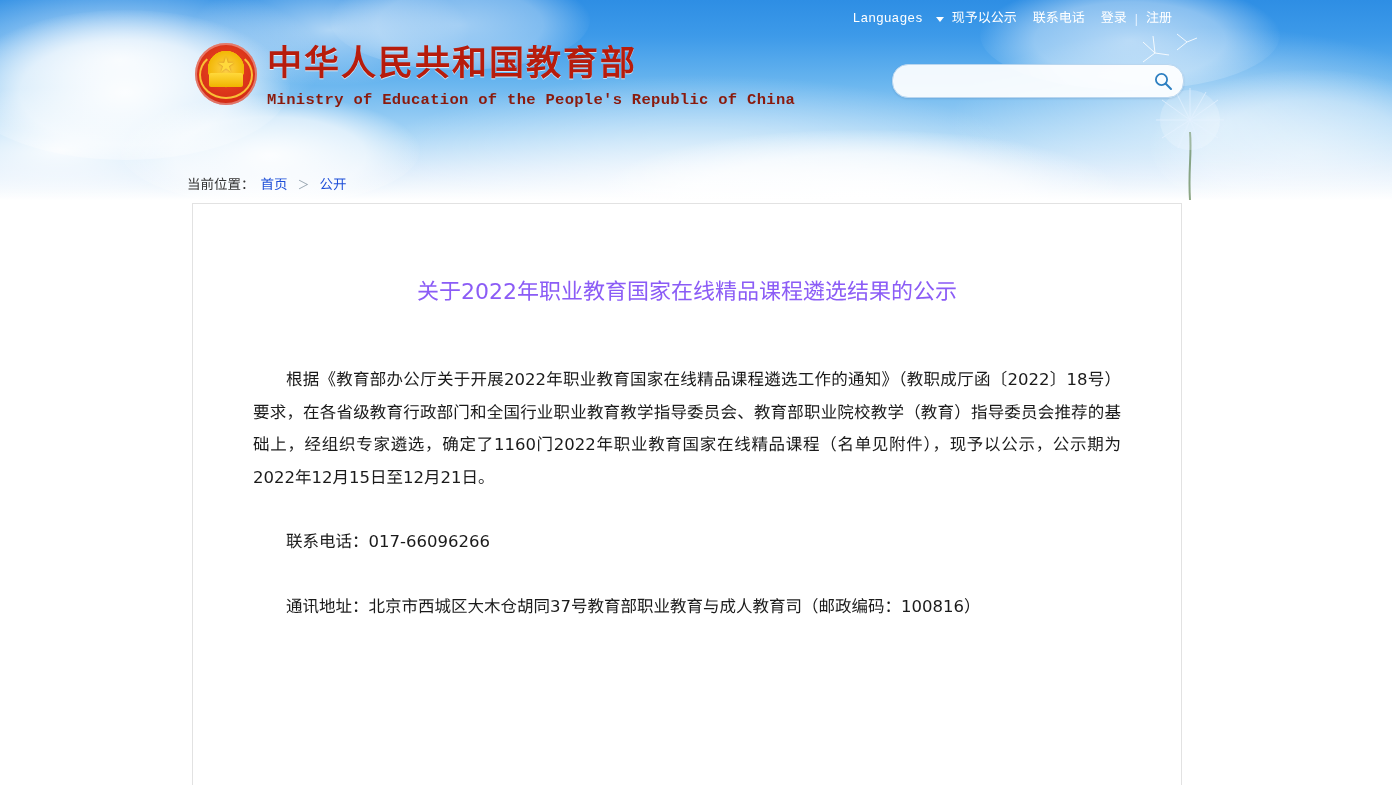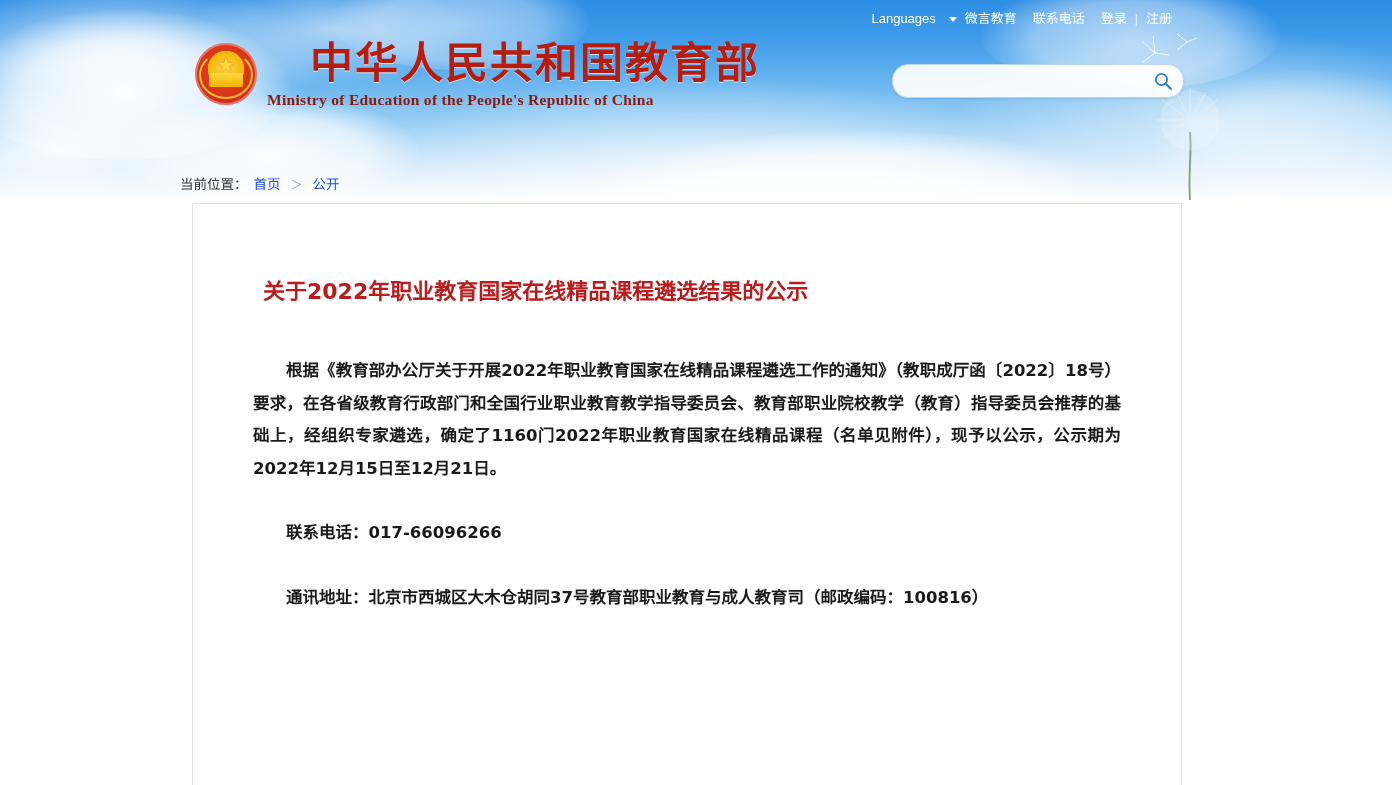--- a/index.html
+++ b/index.html
@@ -70,20 +70,21 @@
     color: #ffffff;
     z-index: 6;
     white-space: nowrap;
   }
   .toplinks a {
     color: #ffffff;
     text-decoration: none;
     padding: 0 8px;
     font-size: 13px;
     line-height: 18px;
+    font-family: Liberation Mono, monospace;
   }
   .toplinks .sep {
     color: #e6f2ff;
     font-size: 12px;
   }
   .caret-down {
     display: inline-block;
     width: 0; height: 0;
     border-left: 4px solid transparent;
     border-right: 4px solid transparent;
@@ -134,30 +135,29 @@
   .emblem .wheat {
     position: absolute;
     left: 4px; right: 4px;
     top: 8px; bottom: 6px;
     border: 2px solid rgba(255,217,59,.85);
     border-radius: 50%;
     border-top-color: transparent;
   }
   .title-cn {
     font-family: "DejaVu Sans", "Liberation Sans", sans-serif;
-    font-size: 43px;
+    font-size: 35px;
     font-weight: bold;
     letter-spacing: 2px;
     color: #b71c0c;
     text-shadow: 0 1px 0 rgba(255,255,255,.65);
     line-height: 50px;
-    margin-left: 43px;
   }
   .title-en {
-    font-family: Liberation Serif, serif;
+    font-family: Liberation Mono, monospace;
     font-size: 15.5px;
     font-weight: bold;
     color: #8a1a0d;
     letter-spacing: .3px;
     margin-top: 3px;
     line-height: 18px;
   }
 
   
   .searchbox {
@@ -193,21 +193,21 @@
     justify-content: center;
     background: transparent;
     border: none;
     cursor: pointer;
   }
   .search-btn svg { display: block; }
 
   
   .breadcrumb {
     position: absolute;
-    left: 180px;
+    left: 187px;
     top: 176px;
     font-size: 13.5px;
     color: #333333;
     z-index: 7;
     display: flex;
     align-items: center;
     gap: 6px;
     line-height: 18px;
   }
   .breadcrumb a {
@@ -229,37 +229,37 @@
     min-height: 582px;
     background: #ffffff;
     border: 1px solid #e2e2e2;
     border-bottom: none;
     box-sizing: border-box;
     z-index: 4;
   }
   .doc-title {
     font-family: "DejaVu Sans", "Liberation Sans", sans-serif;
     font-size: 22px;
-    font-weight: bold;
-    color: #b91c1c;
+    font-weight: normal;
+    color: #8b5cf6;
+    text-align: center;
     padding: 56px 70px 0 70px;
     line-height: 34px;
   }
   .doc-body {
     padding: 30px 60px 0 60px;
     font-family: "DejaVu Sans", "Liberation Sans", sans-serif;
     font-size: 16.5px;
     color: #1a1a1a;
     line-height: 32.5px;
   }
   .doc-body p {
-    margin: 2px 0 32px 0;
+    margin: 11px 0 32px 0;
     text-align: justify;
     text-indent: 2em;
-    font-weight: bold;
   }
   .doc-body .mail {
     font-style: italic;
   }
 </style>
 </head>
 <body>
 
 <div class="banner">
   <div class="cloud c1"></div>
@@ -298,21 +298,21 @@
         <line x1="20" y1="25" x2="34" y2="27"></line>
       <line x1="52" y1="14" x2="42" y2="6"></line>
         <line x1="52" y1="14" x2="42" y2="22"></line>
       <line x1="52" y1="14" x2="62" y2="10"></line>
     </g>
   </svg>
 
   <div class="toplinks">
     <a href="#">Languages</a>
     <span class="caret-down"></span>
-    <a href="#">微言教育</a>
+    <a href="#">现予以公示</a>
     <a href="#">联系电话</a>
     <a href="#">登录</a>
     <span class="sep">|</span>
     <a href="#">注册</a>
   </div>
 
   <div class="logo-wrap">
     <div class="emblem">
       <div class="wheat"></div>
       <div class="star">★</div>

